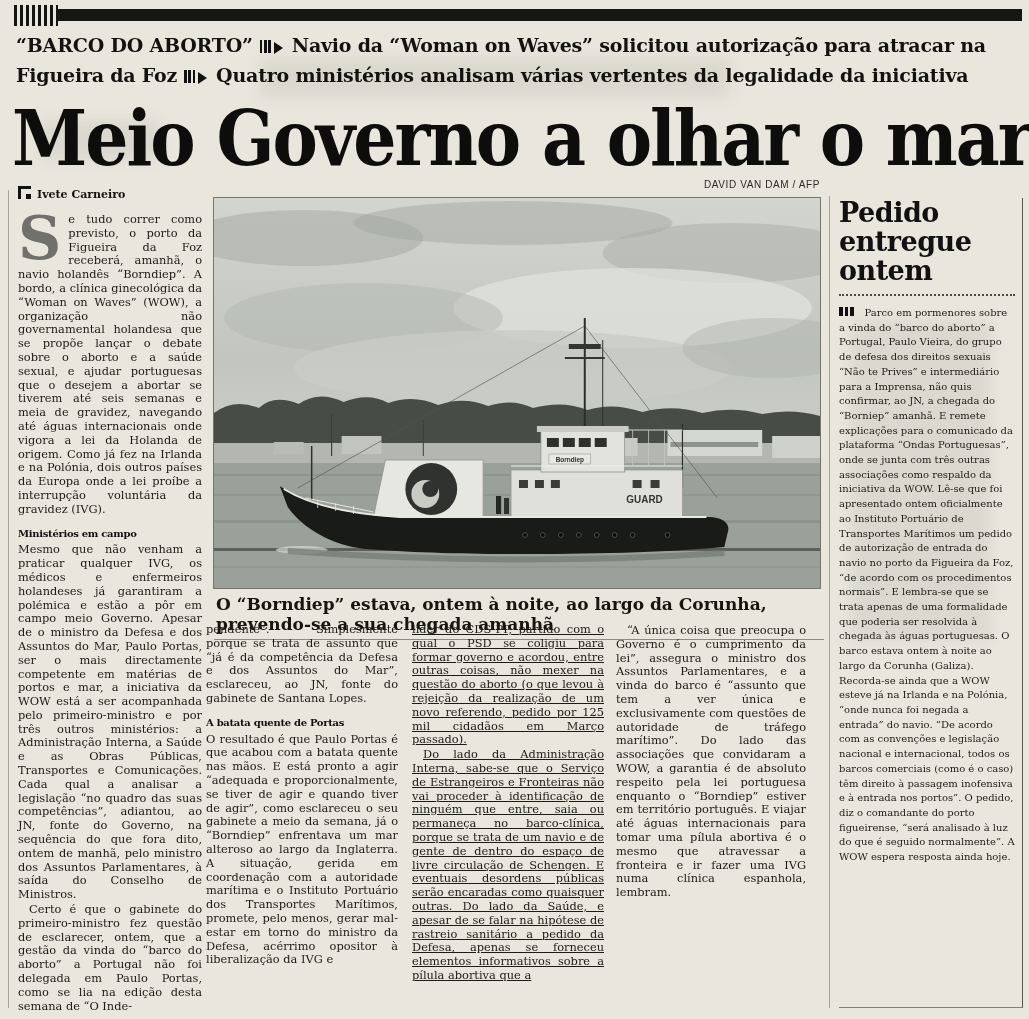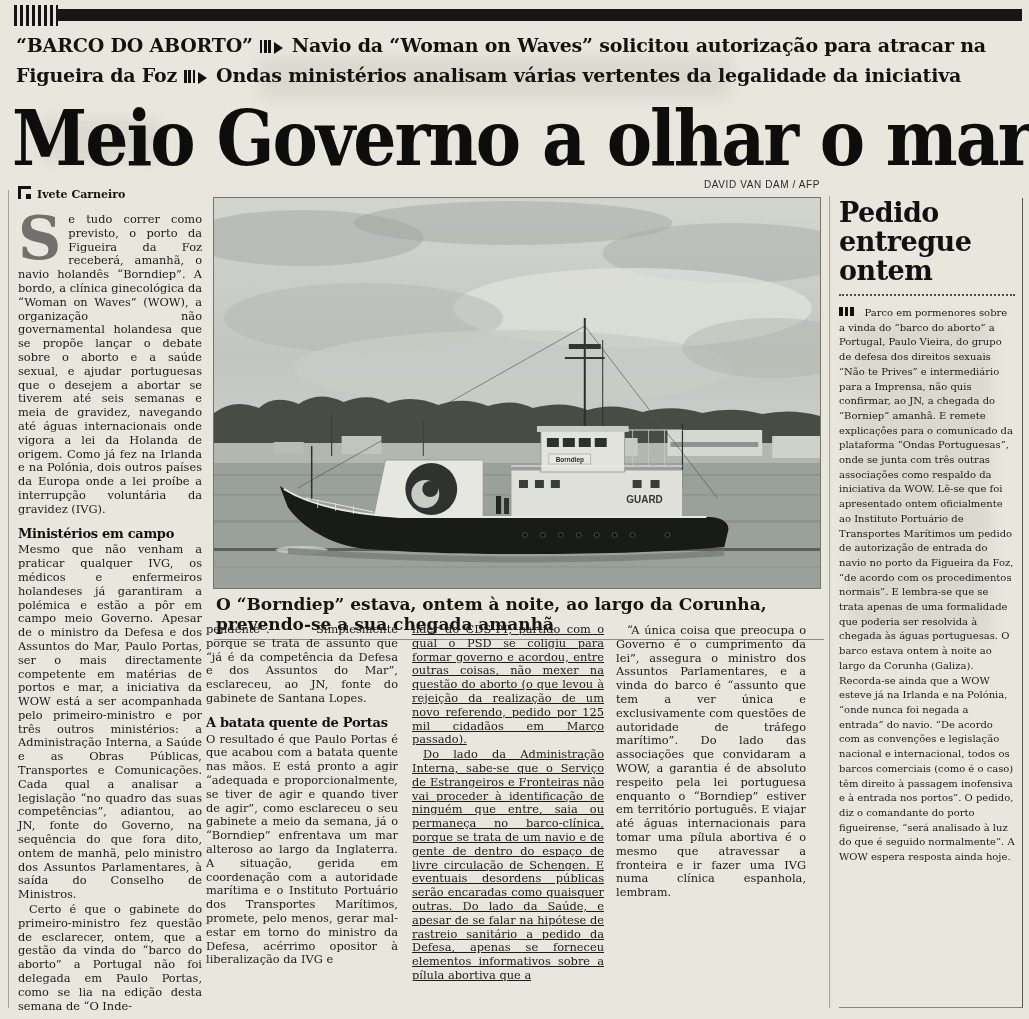--- a/index.html
+++ b/index.html
@@ -42,21 +42,21 @@
     font-size:10px;letter-spacing:0.6px;color:#2c2c28;}
   .photo{left:214px;top:198px;width:606px;height:390px;outline:1px solid #75756d;
     background:#f0abfc;text-decoration:underline;}
   .photo svg{display:block;width:100%;height:100%;}
   .caption{left:214px;top:591px;width:606px;border-bottom:1px solid #8e8b80;
     padding:3px 2px 5px;font-size:17px;font-weight:bold;color:#16160f;}
   
   .col{font-size:11.4px;line-height:13.8px;color:#1c1c16;}
   .col p{margin:0;text-align:justify;}
   .col p.indent{text-indent:11px;}
-  .subhead{font-size:13px;font-weight:bold;margin:10px 0 3px;letter-spacing:-0.3px;
+  .subhead{font-size:10px;font-weight:bold;margin:10px 0 3px;letter-spacing:-0.3px;
     color:#111;}
   .dropcap{float:left;font-size:60px;line-height:47px;font-weight:bold;color:#70706c;
     padding:2px 7px 0 0;font-family:"DejaVu Serif",serif;}
   .col1{left:18px;top:213px;width:184px;}
   .col2{left:206px;top:623px;width:192px;}
   .col3{left:412px;top:623px;width:192px;text-decoration:underline;}
   .col4{left:616px;top:623px;width:190px;}
   
   .sidebar{left:839px;top:198px;width:184px;height:810px;padding-right:7px;box-sizing:border-box;}
   .sb-title{font-size:27px;line-height:29px;font-weight:bold;color:#111;letter-spacing:-0.5px;}
@@ -71,21 +71,21 @@
 <body>
 
 <div class="abs ghost" style="left:260px;top:58px;width:470px;height:40px;"></div>
 <div class="abs ghost" style="left:850px;top:320px;width:140px;height:320px;"></div>
 <div class="abs ghost" style="left:40px;top:120px;width:120px;height:40px;"></div>
 
 <div class="abs top-stripes"></div>
 <div class="abs top-bar"></div>
 
 <div class="abs kicker">
-  <span>“BARCO DO ABORTO”</span><span class="marker"><i></i><i></i><i></i><b></b></span><span>Navio da “Woman on Waves” solicitou autorização para atracar na Figueira da Foz</span><span class="marker"><i></i><i></i><i></i><b></b></span><span>Ondas ministérios analisam várias vertentes da legalidade da iniciativa</span>
+  <span>“BARCO DO ABORTO”</span><span class="marker"><i></i><i></i><i></i><b></b></span><span>Navio da “Woman on Waves” solicitou autorização para atracar na Figueira da Foz</span><span class="marker"><i></i><i></i><i></i><b></b></span><span>Quatro ministérios analisam várias vertentes da legalidade da iniciativa</span>
 </div>
 
 <h1 class="abs headline" style="margin:0;">Meio Governo a olhar o mar</h1>
 
 <div class="abs byline">
   <span class="byline-icon"><span></span></span><span>Ivete Carneiro</span>
 </div>
 
 <div class="abs credit">DAVID VAN DAM / AFP</div>
 

